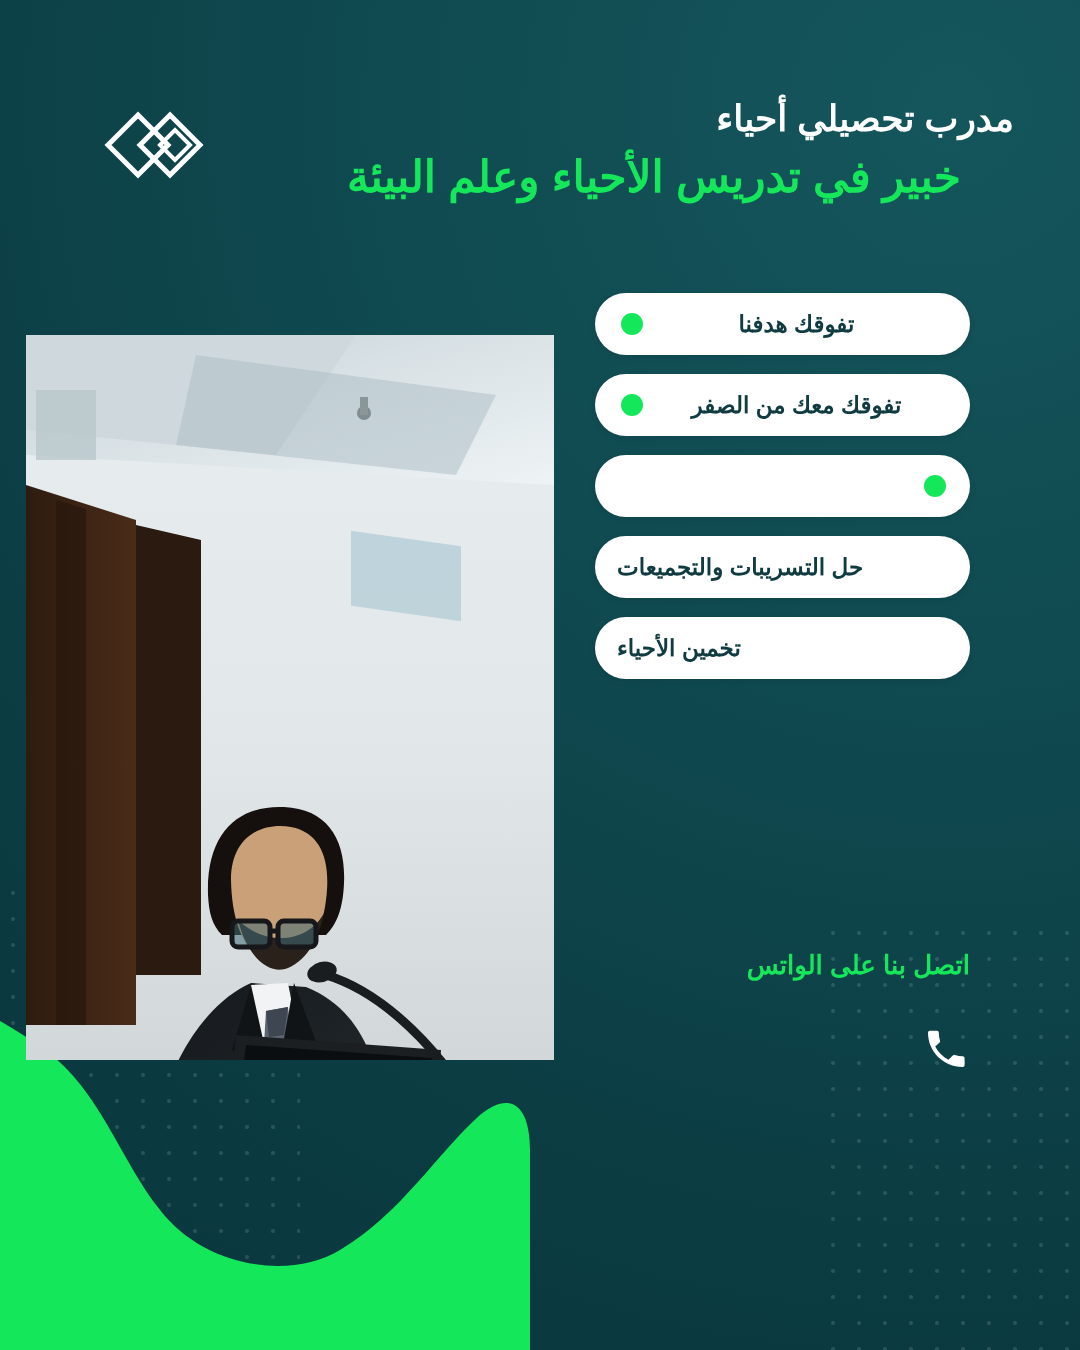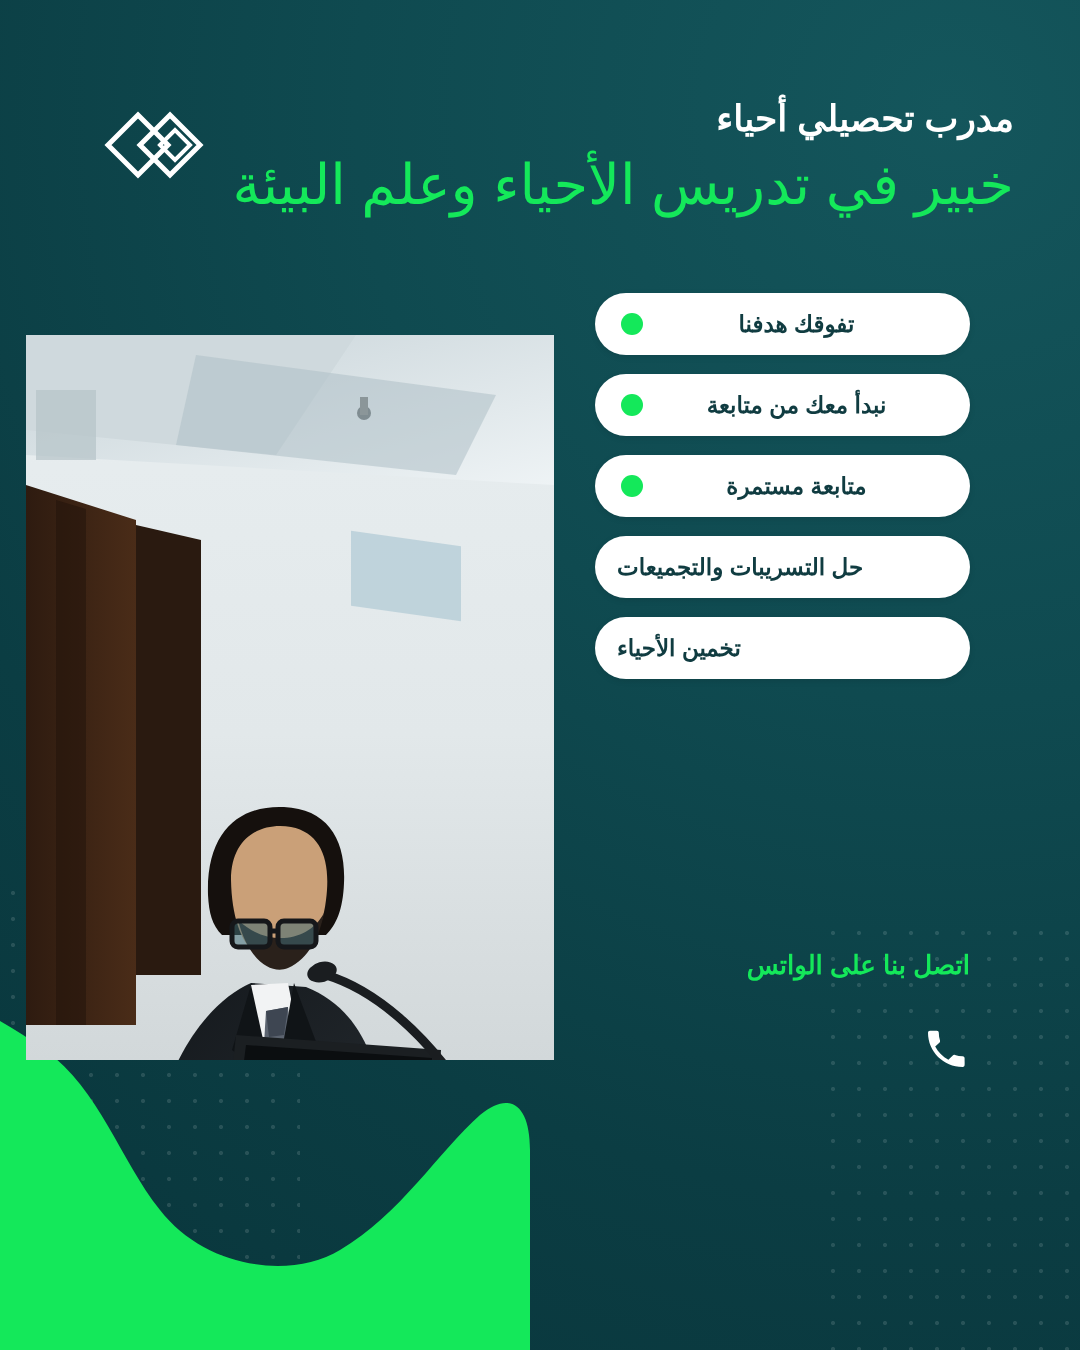--- a/index.html
+++ b/index.html
@@ -79,22 +79,22 @@
   }
   .title-main {
     color: #ffffff;
     font-size: 36px;
     font-weight: bold;
     line-height: 1.15;
     letter-spacing: -0.5px;
   }
   .title-sub {
     color: #14e85a;
-    font-size: 56px;
-    font-weight: normal;
+    font-size: 44px;
+    font-weight: bold;
     line-height: 1.2;
     margin-top: 12px;
     white-space: nowrap;
     text-align: center;
   }
 
   
   .photo-frame {
     position: absolute;
     left: 26px;
@@ -307,27 +307,26 @@
   </div>
 
   <div class="pills">
 
     <div class="pill with-dot">
       <span class="pill-text">تفوقك هدفنا</span>
       <span class="dot"></span>
     </div>
 
     <div class="pill with-dot">
-      <span class="pill-text">نبدأ معك من متابعة</span>
+      <span class="pill-text">تفوقك معك من الصفر</span>
       <span class="dot"></span>
     </div>
 
 
     <div class="pill with-dot">
-      <span class="pill-text">متابعة مستمرة</span>
       <span class="dot"></span>
     </div>
 
     <div class="pill">
       <span class="pill-text">حل التسريبات والتجميعات</span>
     </div>
 
     <div class="pill">
       <span class="pill-text">تخمين الأحياء</span>
     </div>

